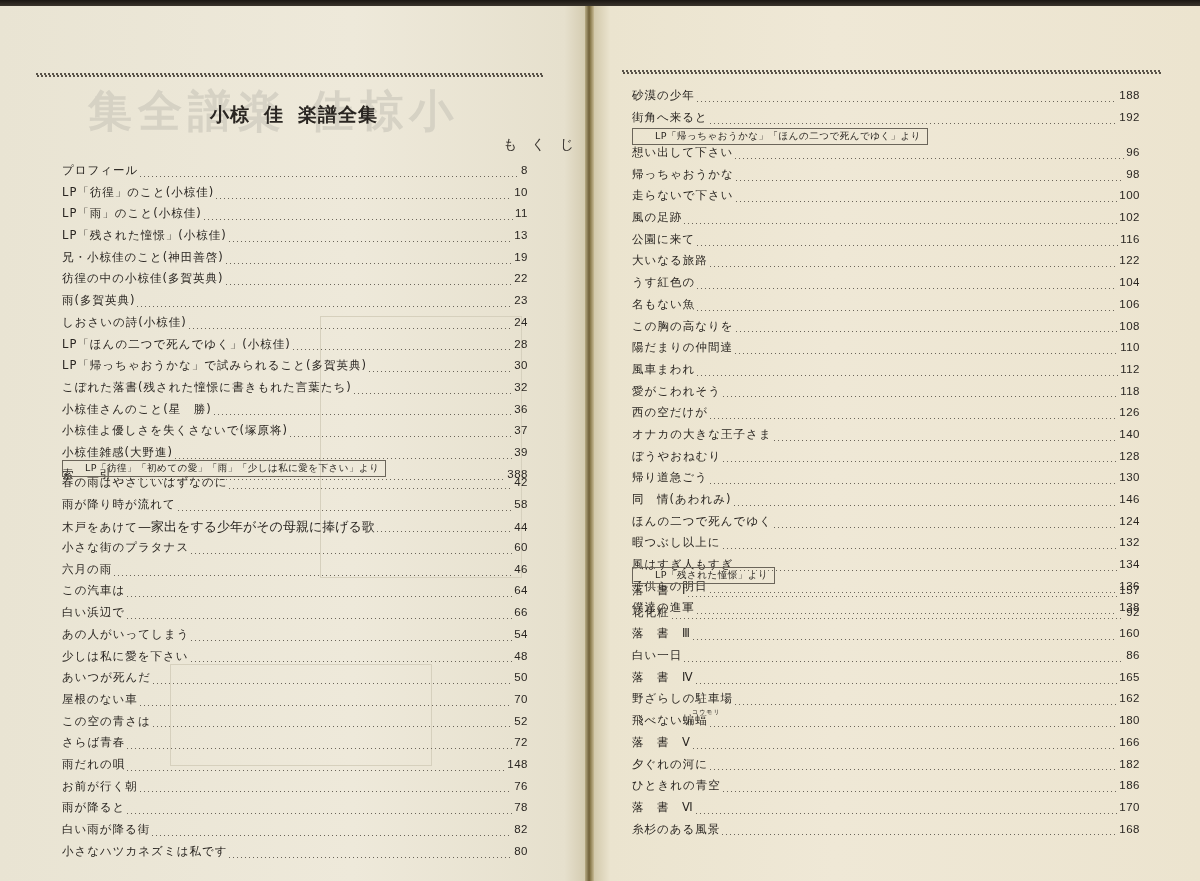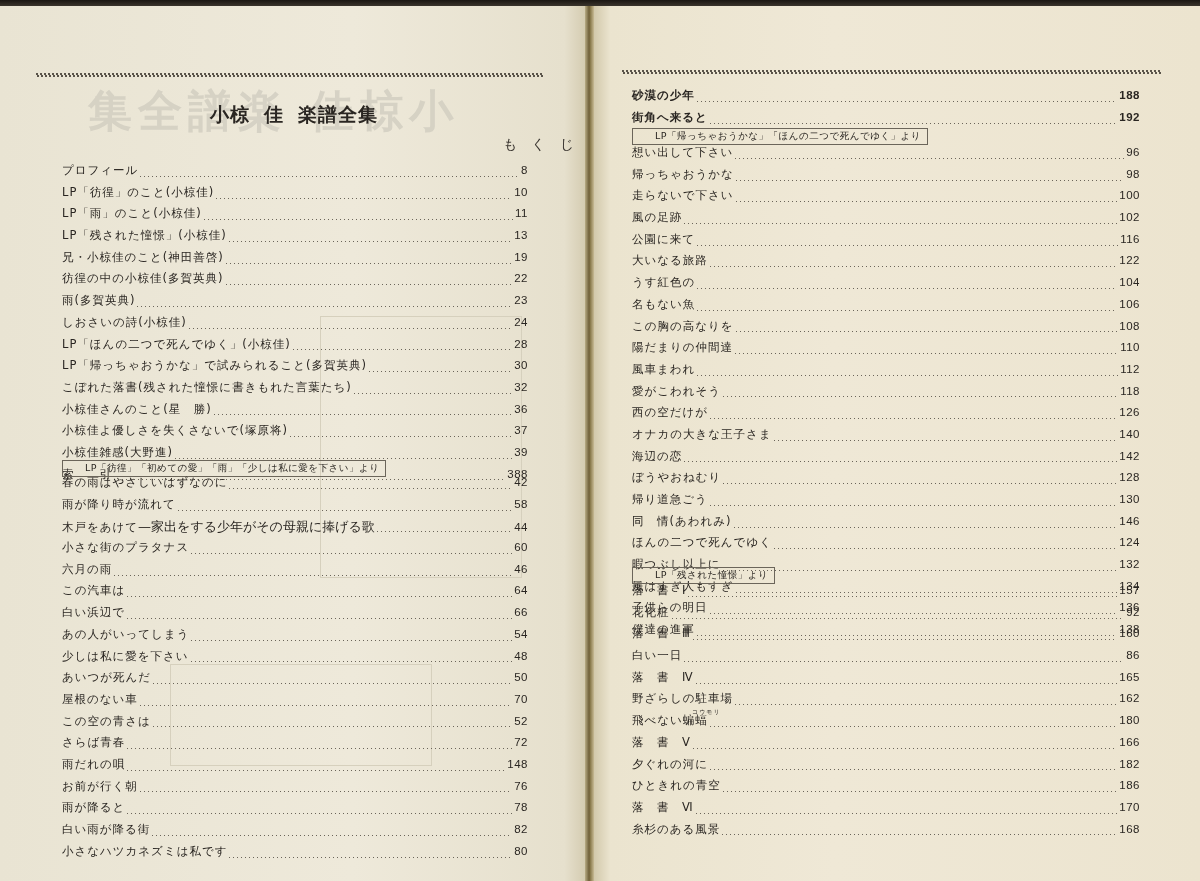--- a/index.html
+++ b/index.html
@@ -53,21 +53,21 @@
     flex:1 1 auto; margin:0 2px; height:1px; align-self:center; margin-top:5px;
     background:repeating-linear-gradient(90deg,#6b655a 0 1.4px,transparent 1.4px 4px);
   }
   .toc li .p { flex:0 0 auto; font-family:"Liberation Sans", sans-serif; font-size:11.5px; letter-spacing:0.5px; }
   .section-box {
     position:absolute; border:1px solid #6b655a; padding:1px 6px 1px 22px; font-size:9.5px;
     letter-spacing:0.5px; background:transparent; white-space:nowrap; color:#2a2622;
   }
   .right .sb1 { left:40px; top:124px; }
   .right .sb2 { left:40px; top:563px; }
-  .right .toc.r1 { top:84px;font-weight:bold; }
+  .right .toc.r1 { top:84px; }
   .right .toc.r2 { top:141px; }
   .right .toc.r3 { top:579px; }
   .ruby { position:absolute; font-size:6px; left:150px; top:-6px; letter-spacing:1px; }
   .rel { position:relative; }
   .faint-box { position:absolute; border:1px solid #d6d0bd; }
 </style>
 </head>
 <body>
 
 <div class="topshadow"></div>
@@ -342,25 +342,20 @@
         <span class="t">西の空だけが</span>
         <span class="dots"></span>
         <span class="p">126</span>
       </li>
     <li>
         <span class="t">オナカの大きな王子さま</span>
         <span class="dots"></span>
         <span class="p">140</span>
       </li>
     <li>
-        <span class="t">海辺の恋</span>
-        <span class="dots"></span>
-        <span class="p">142</span>
-      </li>
-    <li>
         <span class="t">ぼうやおねむり</span>
         <span class="dots"></span>
         <span class="p">128</span>
       </li>
     <li>
         <span class="t">帰り道急ごう</span>
         <span class="dots"></span>
         <span class="p">130</span>
       </li>
     <li>

